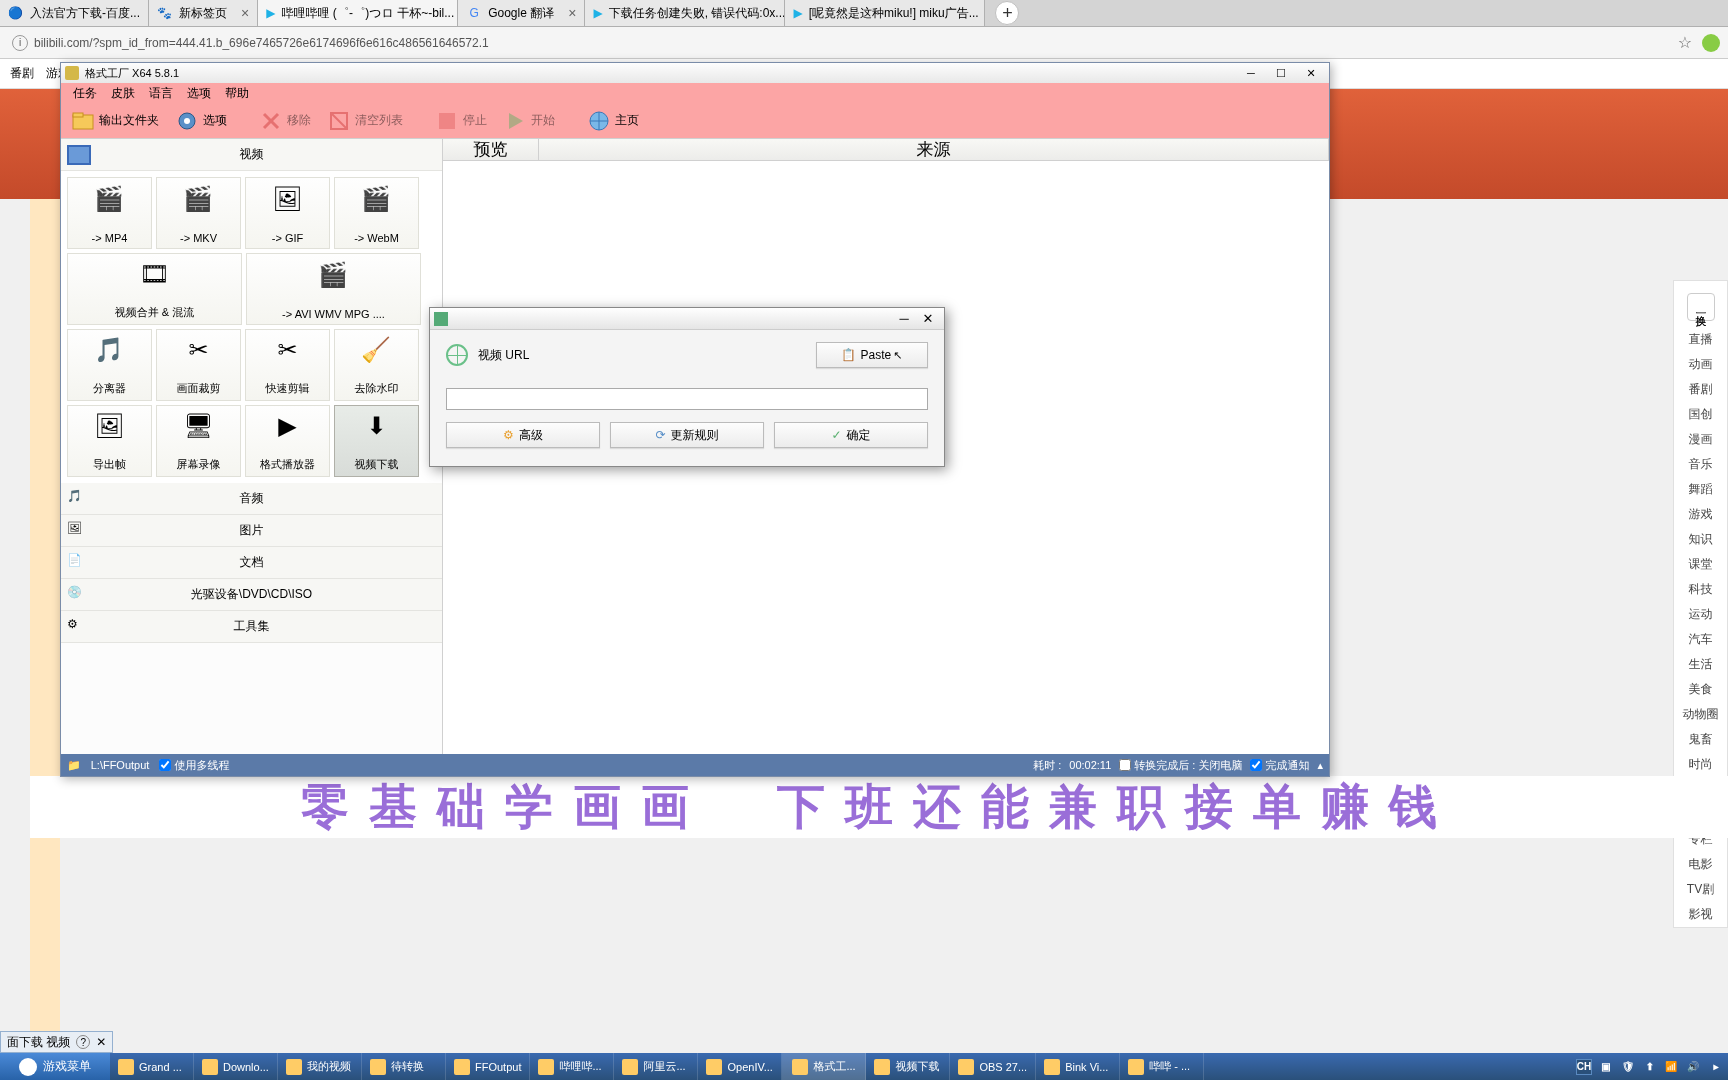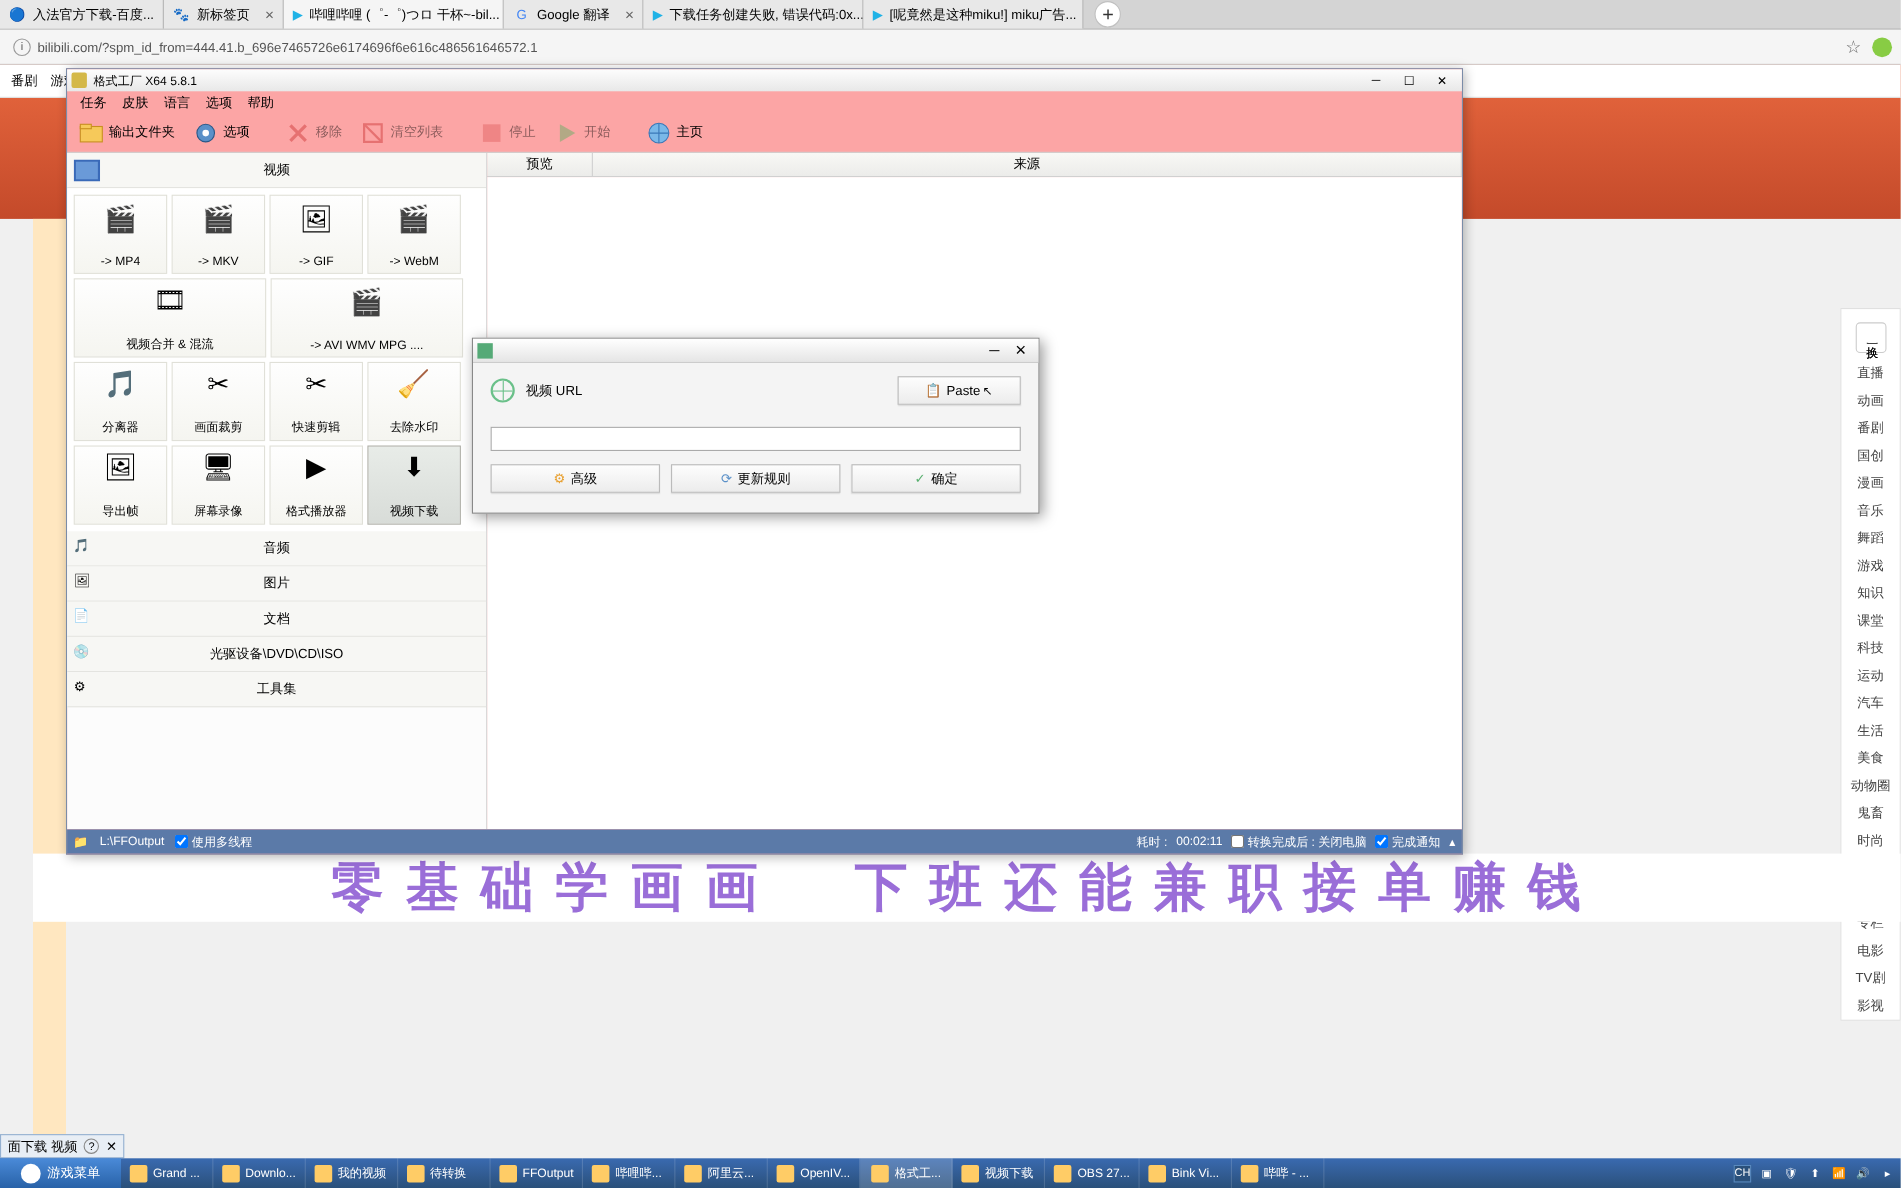--- a/index.html
+++ b/index.html
@@ -39,21 +39,21 @@
 .ff-left { width: 382px; background: #fcfcfc; border-right: 1px solid #d0d0d0; display: flex; flex-direction: column; overflow-y: auto; }
 .ff-category { height: 32px; display: flex; align-items: center; justify-content: center; font-size: 12px; background: #f7f7f4; border-bottom: 1px solid #e4e4e0; cursor: pointer; position: relative; }
 .ff-category .cicon { position: absolute; left: 6px; width: 24px; height: 20px; }
 .ff-tilegrid { padding: 6px; display: flex; flex-wrap: wrap; gap: 4px; background: #fff; }
 .tile { width: 85px; height: 72px; border: 1px solid #e0e0d8; background: linear-gradient(#fefefe,#f5f5f0); display: flex; flex-direction: column; align-items: center; justify-content: center; font-size: 11px; padding: 4px; cursor: pointer; }
 .tile.w2 { width: 175px; }
 .tile.sel { background: linear-gradient(#e8ece8,#d8dcd8); border-color: #b0b0a8; }
 .tile .timg { width: 60px; height: 36px; display: flex; align-items: center; justify-content: center; font-size: 24px; }
 .tile .tlbl { margin-top: 16px; text-align: center; white-space: nowrap; }
 .ff-right { flex: 1; display: flex; flex-direction: column; }
-.ff-right-head { height: 22px; display: flex; background: linear-gradient(#f8f8f5,#ececea); border-bottom: 1px solid #d0d0d0; font-size: 12px; }
+.ff-right-head { height: 22px; display: flex; background: linear-gradient(#f8f8f5,#ececea); border-bottom: 1px solid #d0d0d0; font-size: 17px; }
 .ff-right-head .col { display: flex; align-items: center; justify-content: center; border-right: 1px solid #d0d0d0; }
 .ff-right-body { flex: 1; background: #fff; }
 .ff-status { height: 22px; background: #5b7aa8; color: #fff; display: flex; align-items: center; font-size: 11px; padding: 0 6px; gap: 10px; }
 .ff-status .right { margin-left: auto; display: flex; align-items: center; gap: 8px; }
 
 
 .dlg { position: absolute; top: 307px; left: 429px; width: 516px; height: 160px; background: #f4f4f4; border: 1px solid #888; box-shadow: 3px 3px 12px rgba(0,0,0,.4); z-index: 20; }
 .dlg-title { height: 22px; background: linear-gradient(#fff,#e5e5e5); display: flex; align-items: center; padding: 0 4px; border-bottom: 1px solid #ccc; }
 .dlg-title .dicon { width: 14px; height: 14px; background: #5a7; margin-right: 6px; }
 .dlg-title .dctrls { margin-left: auto; display: flex; }
@@ -75,21 +75,21 @@
 
 .banner { position: absolute; left: 30px; right: 0; top: 776px; height: 62px; background: #fff; display: flex; align-items: center; justify-content: center; font-size: 48px; font-weight: bold; color: #9a6ed8; letter-spacing: 20px; z-index: 2; text-shadow: 2px 2px 0 #fff, -2px -2px 0 #fff; }
 
 
 .taskbar { position: absolute; bottom: 0; left: 0; right: 0; height: 27px; background: linear-gradient(#3a6ab0,#2a507a); display: flex; align-items: center; z-index: 100; }
 .tb-start { width: 110px; height: 100%; background: linear-gradient(#4a8ad8,#2862a8); display: flex; align-items: center; justify-content: center; font-size: 12px; color: #fff; gap: 6px; cursor: pointer; }
 .tb-start .sicon { width: 18px; height: 18px; background: #fff; border-radius: 50%; display: inline-block; }
 .tb-item { height: 100%; padding: 0 8px; display: flex; align-items: center; gap: 5px; font-size: 11px; color: #fff; border-right: 1px solid rgba(255,255,255,.15); cursor: pointer; min-width: 84px; }
 .tb-item.active { background: rgba(255,255,255,.18); justify-content: center; }
 .tb-item .ii { width: 16px; height: 16px; display: inline-block; background: #fc6; border-radius: 2px; }
-.tb-tray { margin-left: auto; display: flex; align-items: center; gap: 6px; padding: 0 4px; font-size: 10px; color: #fff; }
+.tb-tray { margin-left: auto; display: flex; align-items: center; gap: 6px; padding: 0 4px; font-size: 10px; color: #fff; font-weight: bold; }
 .tb-tray .tri { width: 16px; height: 16px; display: inline-flex; align-items: center; justify-content: center; }
 
 .chk { display: inline-flex; align-items: center; gap: 3px; }
 .chk input { width: 12px; height: 12px; }
 </style>
 </head>
 <body>
 
 <div class="browser-tabs">
   <div class="tab">

